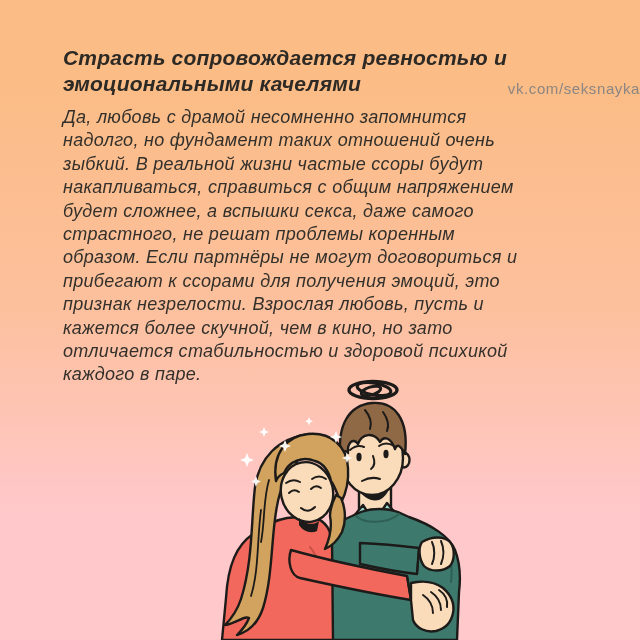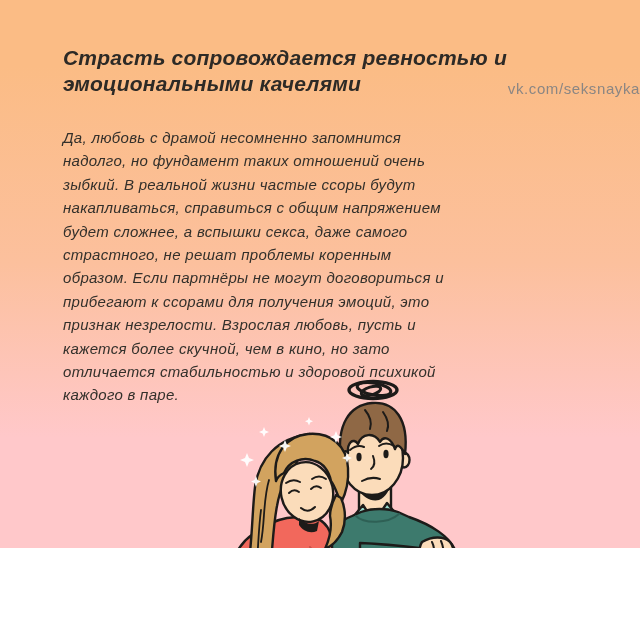--- a/index.html
+++ b/index.html
@@ -15,38 +15,38 @@
     --woman-sweater-shade:#c94f46;
     --man-sweater:#3d7a6d;
     --man-sweater-shade:#2e6055;
     --collar:#98dacd;
     --woman-hair:#d2a35f;
     --man-hair:#8f6845;
   }
   html,body{margin:0;padding:0;}
   .canvas{
     position:relative;
-    width:640px;height:548px;
+    width:640px;height:640px;
     overflow:hidden;
     background:linear-gradient(180deg,var(--bg-top) 0%,var(--bg-top) 12%,var(--bg-mid) 48%,var(--bg-bottom) 80%,var(--bg-bottom) 100%);
     font-family:"Liberation Sans",sans-serif;
   }
   .title{
     position:absolute;left:63px;top:31px;width:540px;
     font-size:21px;line-height:26px;font-weight:700;font-style:italic;
     letter-spacing:.2px;color:var(--title);white-space:pre-line;
   }
   .watermark{
     position:absolute;left:0;top:80px;width:640px;text-align:right;
     font-size:15px;letter-spacing:.6px;color:var(--watermark);
   }
   .body-text{
     position:absolute;left:63px;top:106px;width:528px;
-    font-size:15px;line-height:23.4px;font-style:italic;
-    letter-spacing:.3px;color:var(--text);white-space:pre-line;margin-top:20px;
+    font-size:18px;line-height:23.4px;font-style:italic;
+    letter-spacing:.3px;color:var(--text);white-space:pre-line;
   }
   .illustration{
     position:absolute;left:160px;top:350px;width:340px;height:290px;
   }
   
   .ol{stroke:var(--outline);stroke-width:2.4;stroke-linecap:round;stroke-linejoin:round;}
   .line{fill:none;stroke:var(--outline);stroke-width:2;stroke-linecap:round;stroke-linejoin:round;}
   .skin{fill:var(--skin);}
   .red{fill:var(--woman-sweater);}
   .redline{fill:none;stroke:var(--woman-sweater-shade);stroke-width:2;stroke-linecap:round;}

